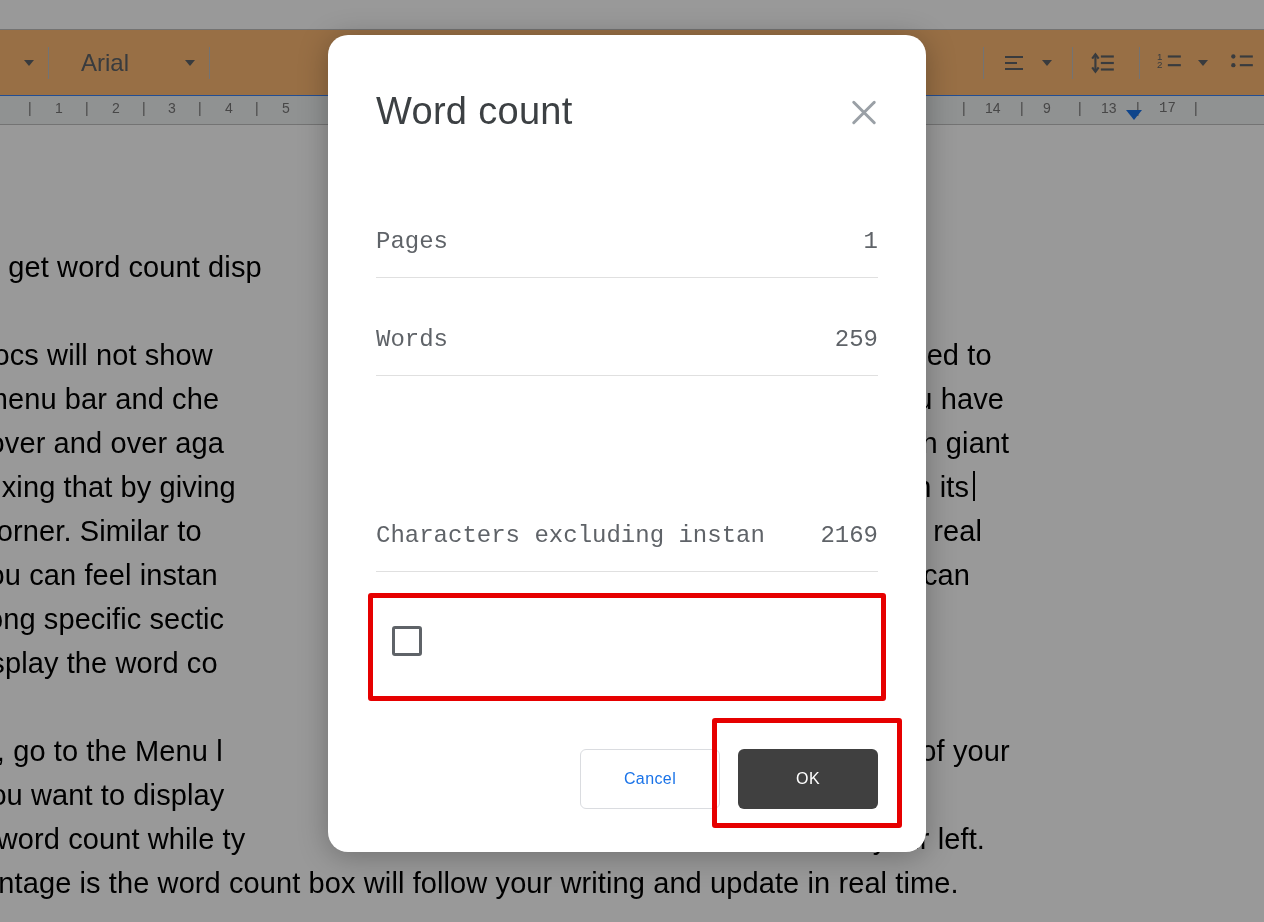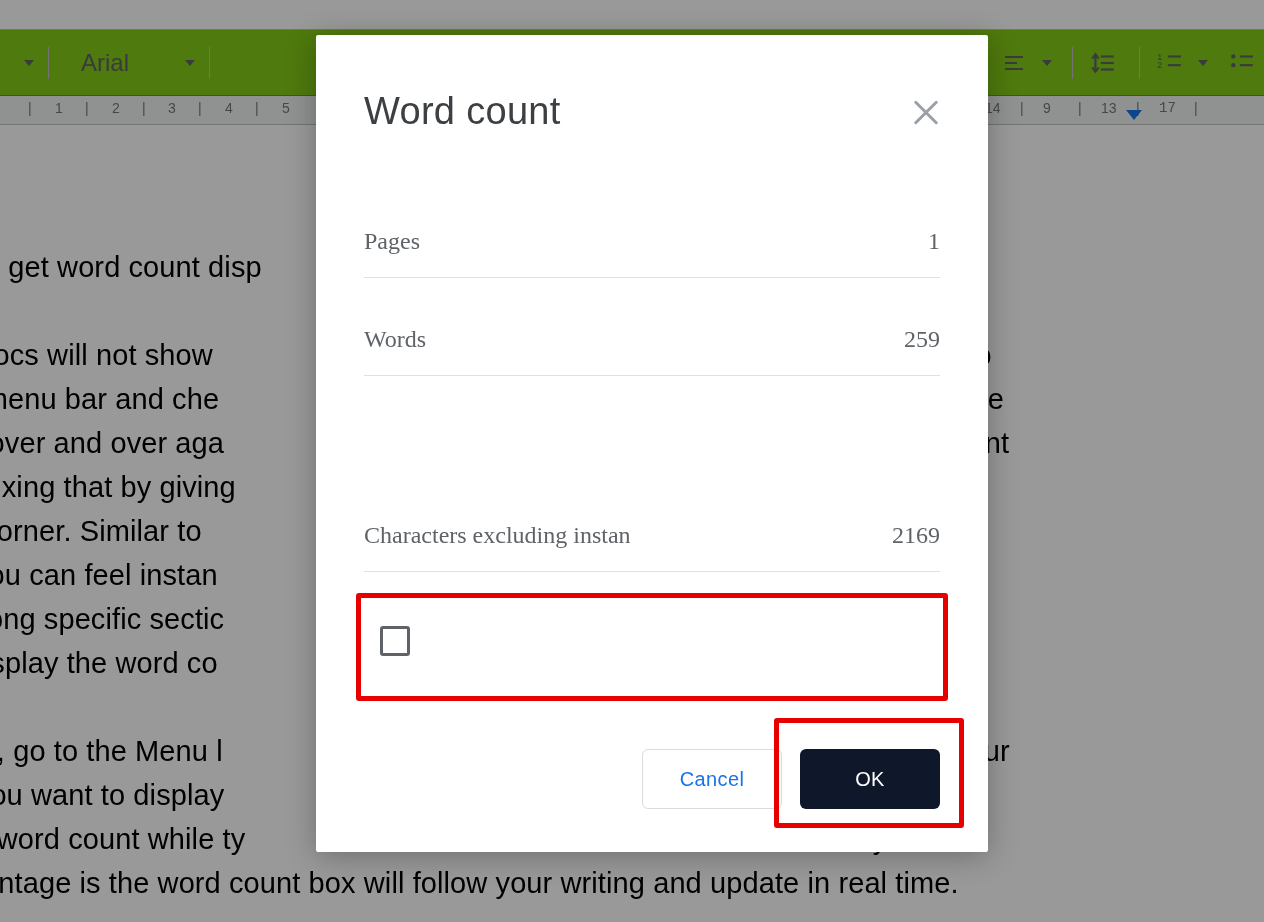--- a/index.html
+++ b/index.html
@@ -27,21 +27,21 @@
     height: 1px;
     background: #c0c0c0;
   }
 
   .toolbar {
     position: absolute;
     top: 30px;
     left: 0;
     right: 0;
     height: 65px;
-    background: #84cc16;
+    background: #fdba74;
     border-bottom: 6px solid #3b82f6;
     display: flex;
     align-items: center;
     font-size: 24px;
     color: #5f6368;
     font-family: Arial, sans-serif;
   }
   .toolbar .caret {
     width: 0; height: 0;
     border-left: 5px solid transparent;
@@ -116,25 +116,25 @@
   .dim-overlay {
     position: absolute;
     top: 0; left: 0; right: 0; bottom: 0;
     background: rgba(0,0,0,0.40);
   }
 
   
   .modal {
     position: absolute;
     top: 35px;
-    left: 316px;
-    width: 672px;
+    left: 328px;
+    width: 598px;
     height: 817px;
     background: #fff;
-    border-radius: 2px;
+    border-radius: 20px;
     box-shadow: 0 4px 30px rgba(0,0,0,0.28);
   }
 
   .modal-title {
     position: absolute;
     top: 55px;
     left: 48px;
     font-family: "Google Sans", "Segoe UI", Arial, sans-serif;
     font-size: 38px;
     font-weight: 400;
@@ -167,21 +167,21 @@
     position: absolute;
     left: 48px;
     right: 48px;
     height: 72px;
     display: flex;
     align-items: center;
     justify-content: space-between;
     font-size: 24px;
     color: #5f6368;
     border-bottom: 1px solid #e0e0e0;
-    font-family: Liberation Serif, serif;
+    font-family: Liberation Mono, monospace;
   }
   .stat-row .value { color: #5f6368; }
 
   .checkbox-row-highlight {
     position: absolute;
     left: 40px;
     right: 40px;
     top: 558px;
     height: 98px;
     border: 5px solid #e60000;
@@ -219,31 +219,31 @@
     gap: 18px;
   }
   .btn {
     height: 60px;
     min-width: 140px;
     padding: 0 30px;
     border-radius: 6px;
     border: 1px solid #dadce0;
     background: #fff;
     color: #1a73e8;
-    font-size: 20px;
+    font-size: 16px;
     font-weight: 500;
     font-family: "Google Sans", Arial, sans-serif;
     cursor: pointer;
     display: inline-flex;
     align-items: center;
     justify-content: center;
     letter-spacing: 0.4px;
   }
   .btn.primary {
-    background: #0f172a;
+    background: #404040;
     color: #fff;
     border: none;
   }
   .ok-highlight {
     position: absolute;
     right: 24px;
     bottom: 24px;
     width: 180px;
     height: 100px;
     border: 5px solid #e60000;

